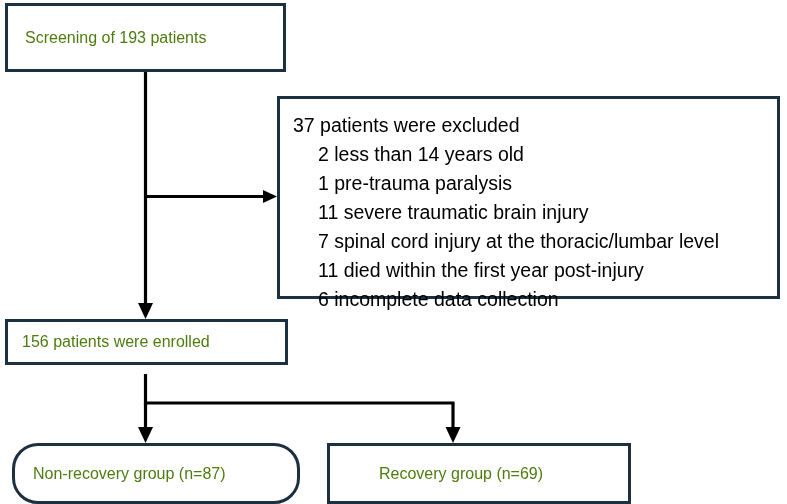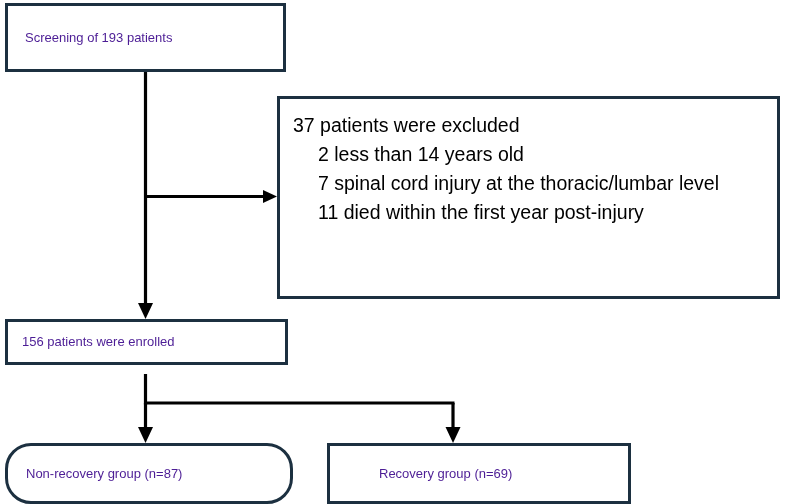--- a/index.html
+++ b/index.html
@@ -10,23 +10,23 @@
   }
   #flow-root{position:absolute;left:0;top:0;width:787px;height:504px;}
 
   .node{
     position:absolute;
     background:#ffffff;
     border:3px solid #1c3040;
     box-sizing:border-box;
   }
   .node .label{
-    font-size:13px;
+    font-size:16px;
     line-height:1.2;
-    color:#4c1d95;
+    color:#4d7c0f;
     white-space:nowrap;
   }
 
   
   #box-screening{left:5px;top:3px;width:281px;height:69px;}
   #box-screening .label{
     position:absolute;left:17px;top:50%;transform:translateY(-50%);
   }
 
   
@@ -39,21 +39,21 @@
   }
   #box-exclusions .excl-line.indent{padding-left:25px;}
 
   
   #box-enrolled{left:5px;top:319px;width:283px;height:46px;}
   #box-enrolled .label{
     position:absolute;left:14px;top:50%;transform:translateY(-50%);
   }
 
   
-  #box-nonrecovery{left:5px;top:443px;width:288px;height:61px;border-radius:26px;}
+  #box-nonrecovery{left:12px;top:443px;width:288px;height:61px;border-radius:26px;}
   #box-nonrecovery .label{
     position:absolute;left:18px;top:50%;transform:translateY(-50%);
   }
 
   
   #box-recovery{left:327px;top:443px;width:304px;height:61px;}
   #box-recovery .label{
     position:absolute;left:49px;top:50%;transform:translateY(-50%);
   }
 
@@ -85,22 +85,25 @@
   </svg>
 
   <div class="node" id="box-screening">
     <span class="label">Screening of 193 patients</span>
   </div>
 
   <div class="node" id="box-exclusions">
     <div class="excl-list">
       <div class="excl-line">37 patients were excluded</div>
       <div class="excl-line indent">2 less than 14 years old</div>
+      <div class="excl-line indent">1 pre-trauma paralysis</div>
+      <div class="excl-line indent">11 severe traumatic brain injury</div>
       <div class="excl-line indent">7 spinal cord injury at the thoracic/lumbar level</div>
       <div class="excl-line indent">11 died within the first year post-injury</div>
+      <div class="excl-line indent">6 incomplete data collection</div>
     </div>
   </div>
 
   <div class="node" id="box-enrolled">
     <span class="label">156 patients were enrolled</span>
   </div>
 
   <div class="node" id="box-nonrecovery">
     <span class="label">Non-recovery group (n=87)</span>
   </div>

